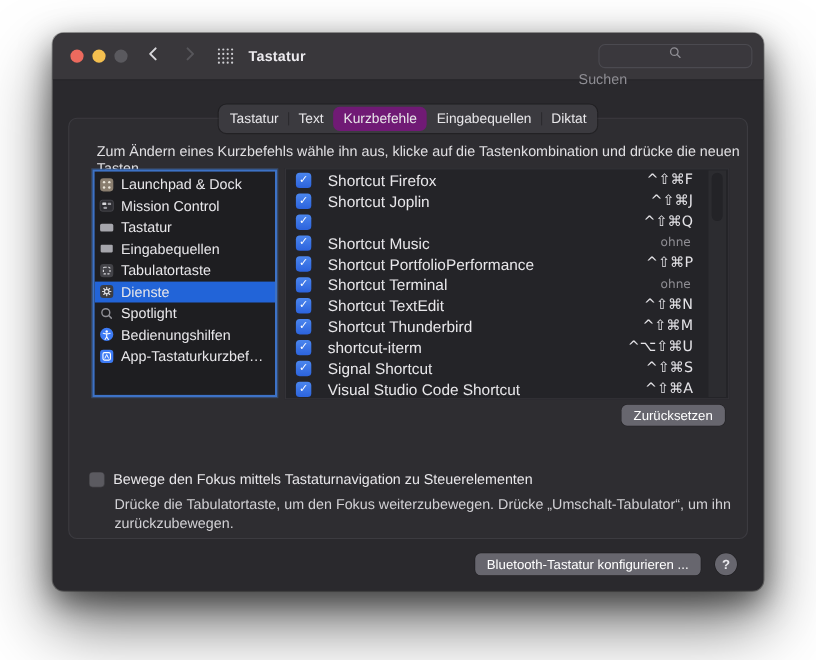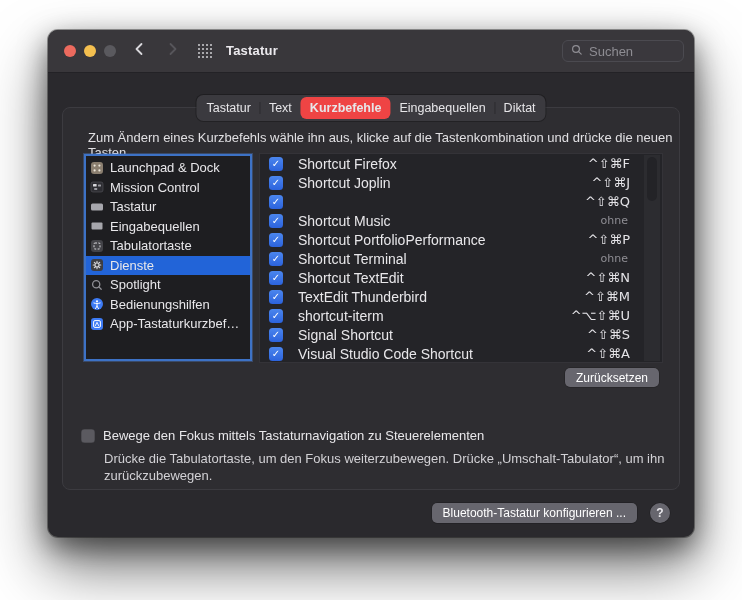--- a/index.html
+++ b/index.html
@@ -29,40 +29,40 @@
   .gridbtn{
     position:absolute;left:150px;top:14px;width:14px;height:14px;
     display:grid;grid-template-columns:repeat(4,2px);grid-template-rows:repeat(4,2px);gap:2px;
   }
   .gridbtn span{width:2px;height:2px;background:#cfcfd3;border-radius:50%;}
   .wtitle{
     position:absolute;left:178px;top:0;line-height:42px;
     font-size:13px;font-weight:bold;color:#eceaee;letter-spacing:.2px;
   }
   .search{
-    position:absolute;right:10px;top:10px;width:122px;height:22px;
+    position:absolute;right:10px;top:10px;width:140px;height:22px;
     border:1px solid #4b4a50;border-radius:6px;background:#3a383d;
-    display:flex;align-items:center;box-sizing:border-box;padding:0 8px;gap:4px;
+    display:flex;align-items:center;box-sizing:border-box;padding:0 8px;gap:4px;flex-direction:column;
   }
   .search input{
     flex:1;min-width:0;background:transparent;border:none;outline:none;
     color:#dddce0;font-size:13px;font-family:inherit;
   }
   .search input::placeholder{color:#8e8d93;}
   
   .tabbar{
     position:absolute;left:50%;top:65px;transform:translateX(-50%);
     height:24px;background:#3b3a3f;border-radius:7px;display:flex;align-items:center;
     padding:1px;z-index:3;box-shadow:0 0 0 1px rgba(0,0,0,.25);
   }
   .seg{
     height:22px;line-height:22px;padding:0 9px;border-radius:6px;
     font-size:12.5px;color:#e7e6e9;white-space:nowrap;position:relative;
   }
-  .seg.selected{background:#ef4444;font-weight:bold;}
+  .seg.selected{background:#701a75;}
   .seg.sep::before{
     content:"";position:absolute;left:0;top:5px;bottom:5px;width:1px;background:rgba(0,0,0,.28);
   }
   
   .tabbox{
     position:absolute;left:14px;top:77px;width:618px;height:383px;
     background:#2e2d31;border:1px solid #3c3b40;border-radius:8px;box-sizing:border-box;
   }
   .instruction{position:absolute;left:25px;top:22px;font-size:13px;color:#e0dfe2;}
   
@@ -316,21 +316,21 @@
     <span class="sc-label">Shortcut Terminal</span>
     <span class="sc-keys none">ohne</span>
   </div>
         <div class="sc-row">
     <span class="sc-check"></span>
     <span class="sc-label">Shortcut TextEdit</span>
     <span class="sc-keys">^⇧⌘N</span>
   </div>
         <div class="sc-row">
     <span class="sc-check"></span>
-    <span class="sc-label">TextEdit Thunderbird</span>
+    <span class="sc-label">Shortcut Thunderbird</span>
     <span class="sc-keys">^⇧⌘M</span>
   </div>
         <div class="sc-row">
     <span class="sc-check"></span>
     <span class="sc-label">shortcut-iterm</span>
     <span class="sc-keys">^⌥⇧⌘U</span>
   </div>
         <div class="sc-row">
     <span class="sc-check"></span>
     <span class="sc-label">Signal Shortcut</span>

